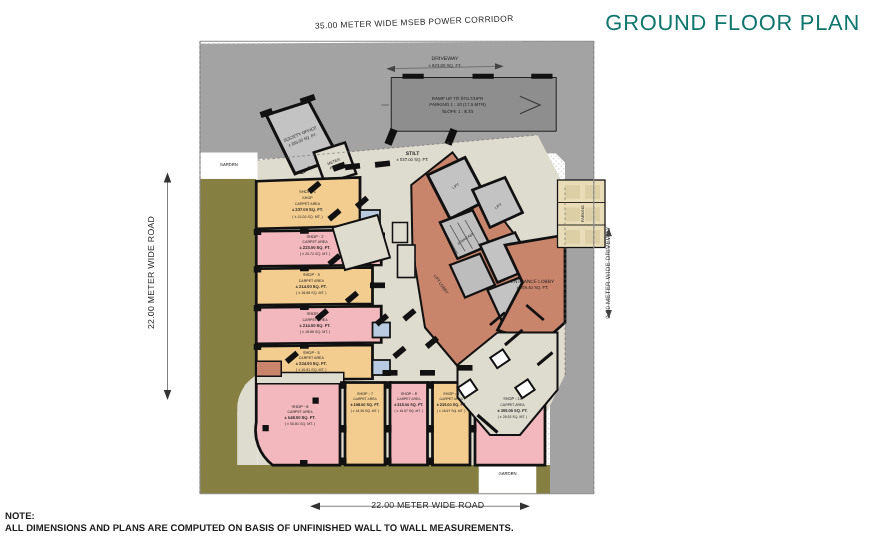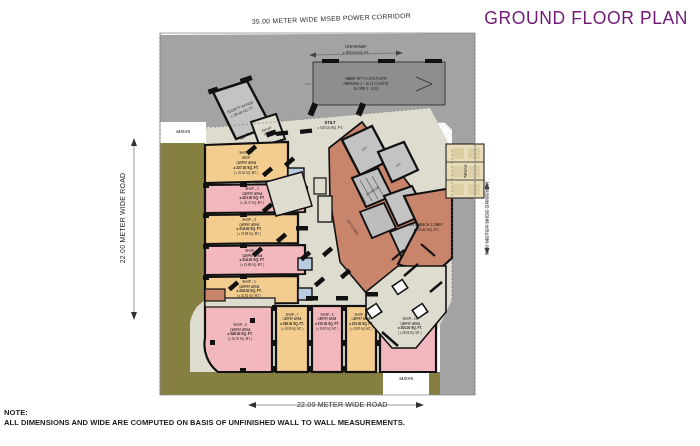--- a/index.html
+++ b/index.html
@@ -10,21 +10,21 @@
     overflow:hidden;
     position:relative;
   }
   #stage{position:relative;width:700px;height:446px;}
 
   .plan-title{
     position:absolute;
     right:12px; top:8px;
     font-size:17.5px;
     letter-spacing:.6px;
-    color:#701a75;
+    color:#0f766e;
     font-weight:400;
     white-space:nowrap;
   }
 
   .top-road-label{
     position:absolute;
     left:252px; top:18px;
     font-size:6.8px;
     letter-spacing:.25px;
     color:#2b2b2b;
@@ -442,16 +442,16 @@
   <div class="top-road-label">35.00 METER WIDE MSEB POWER CORRIDOR</div>
 
   <div class="left-road-label">22.00 METER WIDE ROAD</div>
 
   <div class="right-road-label">9.00 METER WIDE DRIVEWAY</div>
 
   <div class="bottom-road-label">22.00 METER WIDE ROAD</div>
 
   <div class="notes">
     <span class="nline">NOTE:</span>
-    <span class="nline">ALL DIMENSIONS AND WIDE ARE COMPUTED ON BASIS OF UNFINISHED WALL TO WALL MEASUREMENTS.</span>
+    <span class="nline">ALL DIMENSIONS AND PLANS ARE COMPUTED ON BASIS OF UNFINISHED WALL TO WALL MEASUREMENTS.</span>
   </div>
 
 </div>
 
 </body></html>

